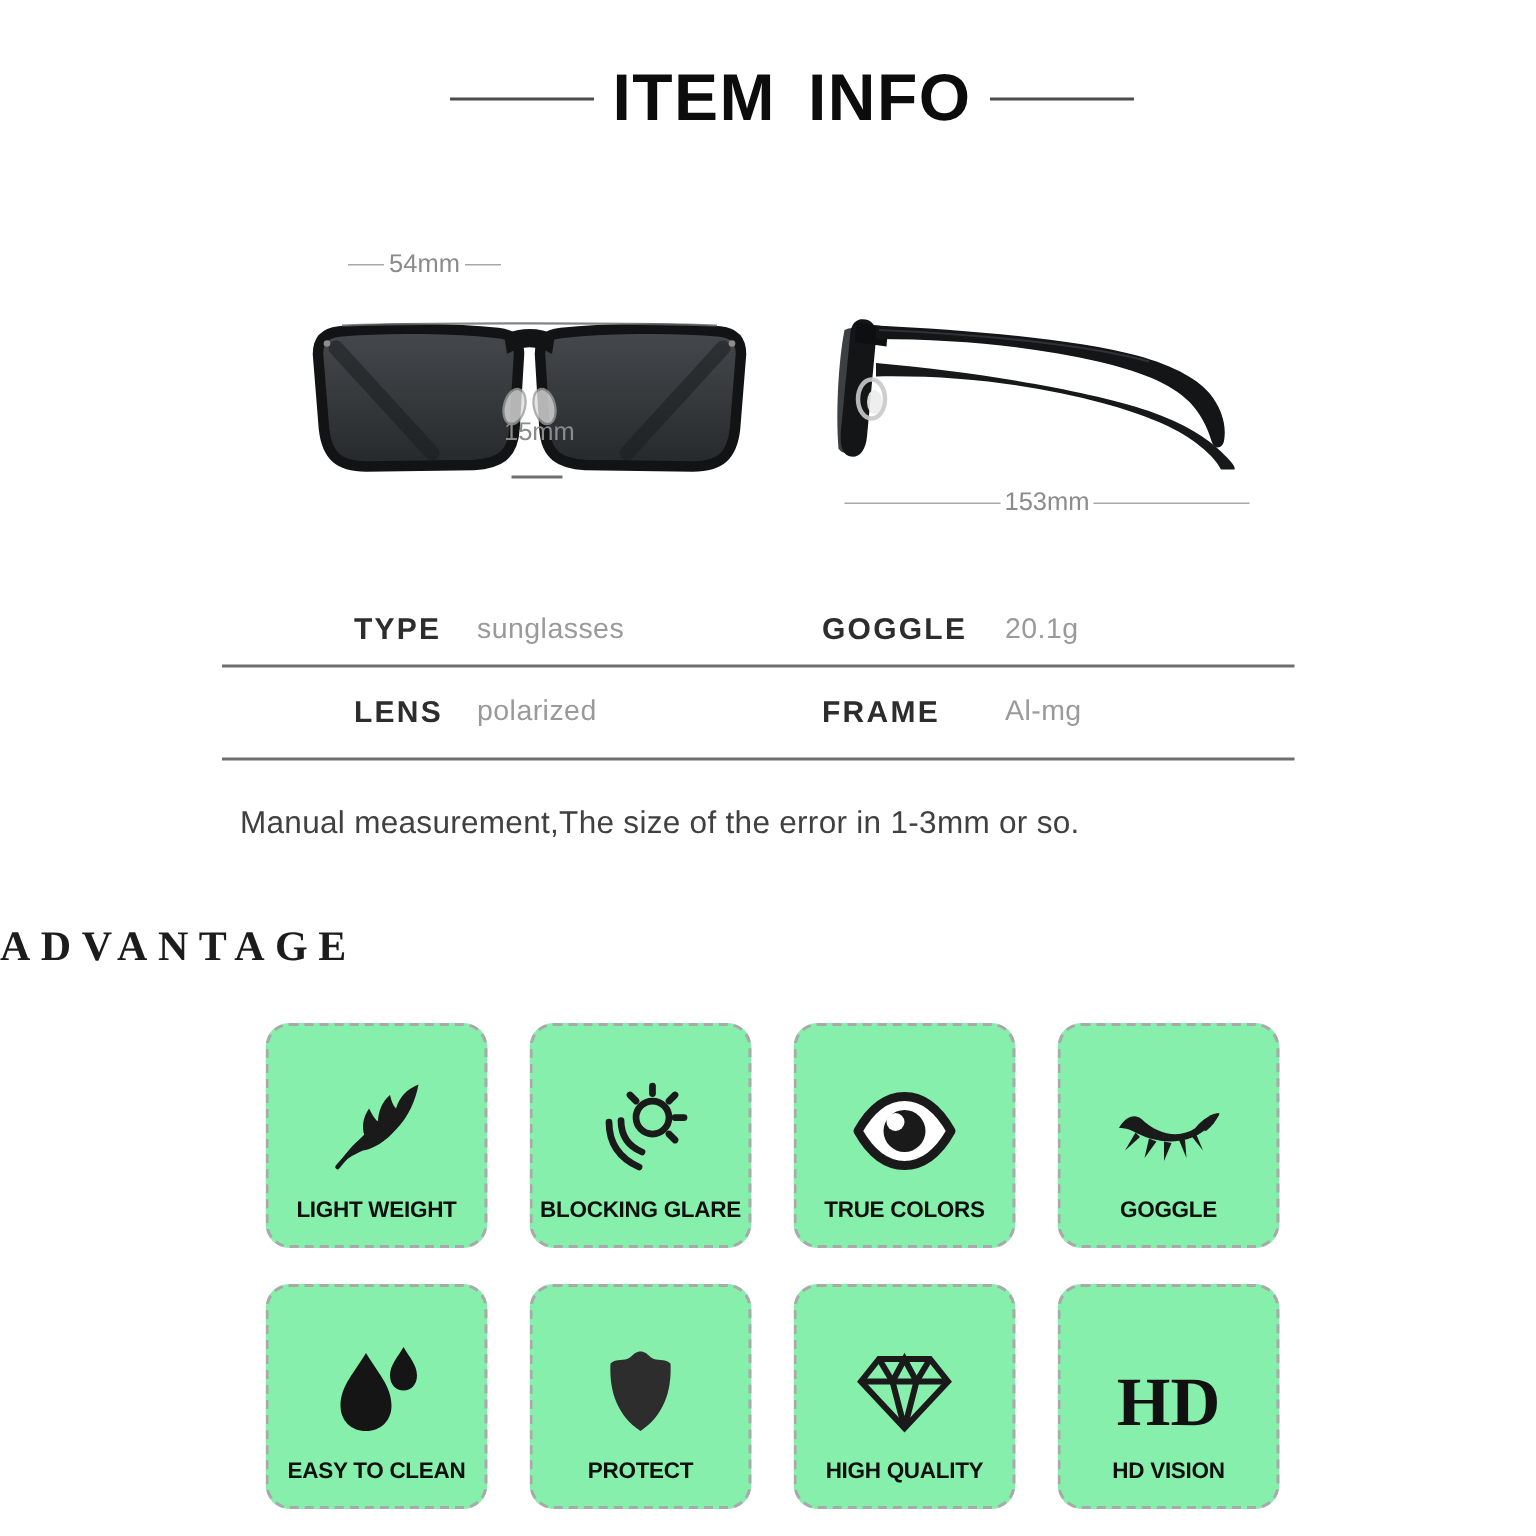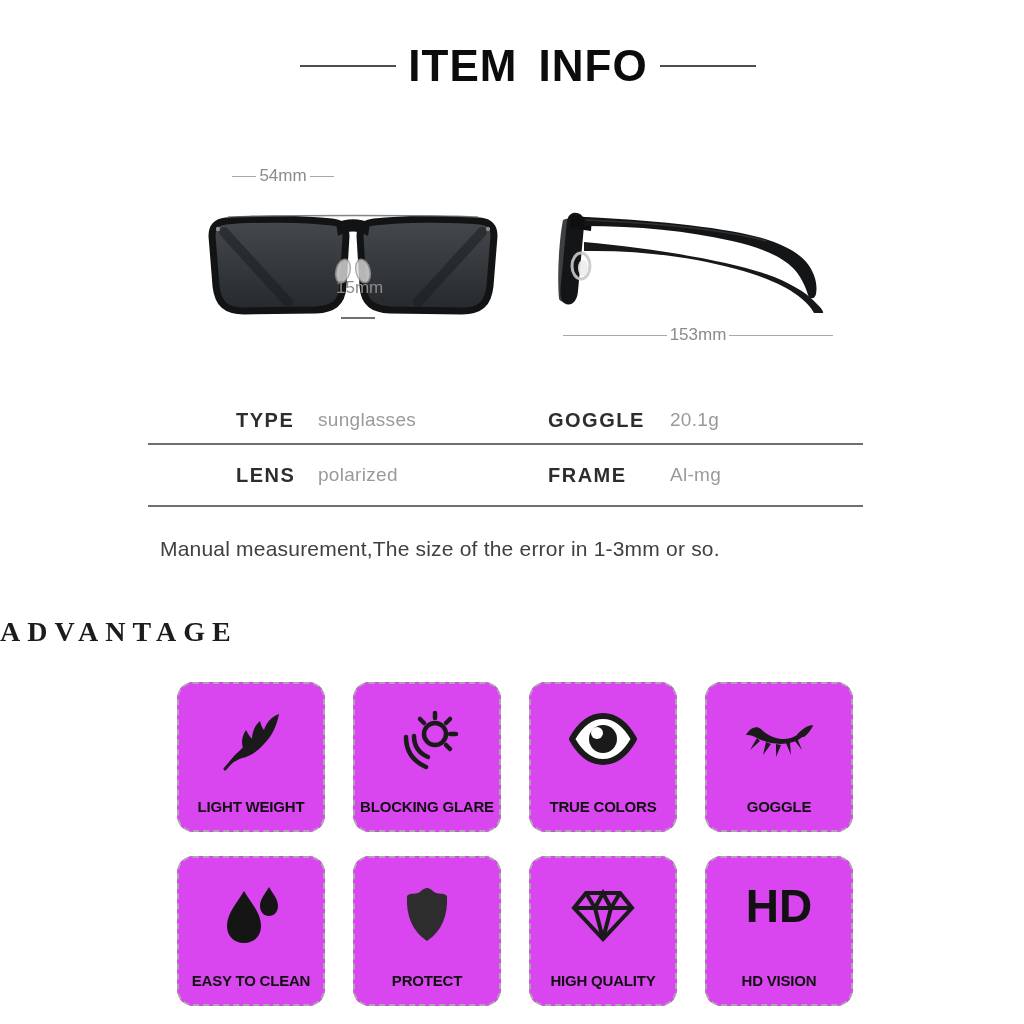--- a/index.html
+++ b/index.html
@@ -31,23 +31,23 @@
 
   
   .note { position:absolute; left:160px; top:537px; font-size:21px; color:#404040; letter-spacing:0.2px; }
 
   
   .adv-title { position:absolute; left:0; top:616px; width:1024px; text-align:left;
                font-family:"Liberation Serif", serif; font-weight:bold; font-size:28px;
                color:#1c1c1c; letter-spacing:7px; }
   .cards { position:absolute; left:177px; top:682px; display:grid;
            grid-template-columns:repeat(4,148px); grid-auto-rows:150px; column-gap:28px; row-gap:24px; }
-  .card { position:relative; border:2px dashed #a9a9a9; border-radius:16px; background:#d946ef; }
-  .card-icon { position:absolute; left:0; top:25px; width:100%; height:86px;
-               display:flex; align-items:flex-start; justify-content:center; }
+  .card { position:relative; border:2px dashed #a9a9a9; border-radius:16px; background:#86efac; }
+  .card-icon { position:absolute; left:0; top:14px; width:100%; height:86px;
+               display:flex; align-items:flex-end; justify-content:center;font-family:Liberation Serif, serif; }
   .card-label { position:absolute; left:0; bottom:15px; width:100%; text-align:center;
                 font-size:15px; font-weight:bold; color:#101010; letter-spacing:-0.2px; white-space:nowrap; }
   .hd-glyph { font-size:46px; font-weight:bold; color:#111111; letter-spacing:0; line-height:1; }
 
   svg { display:block; }
 </style>
 </head>
 <body>
 
 <div id="canvas">

